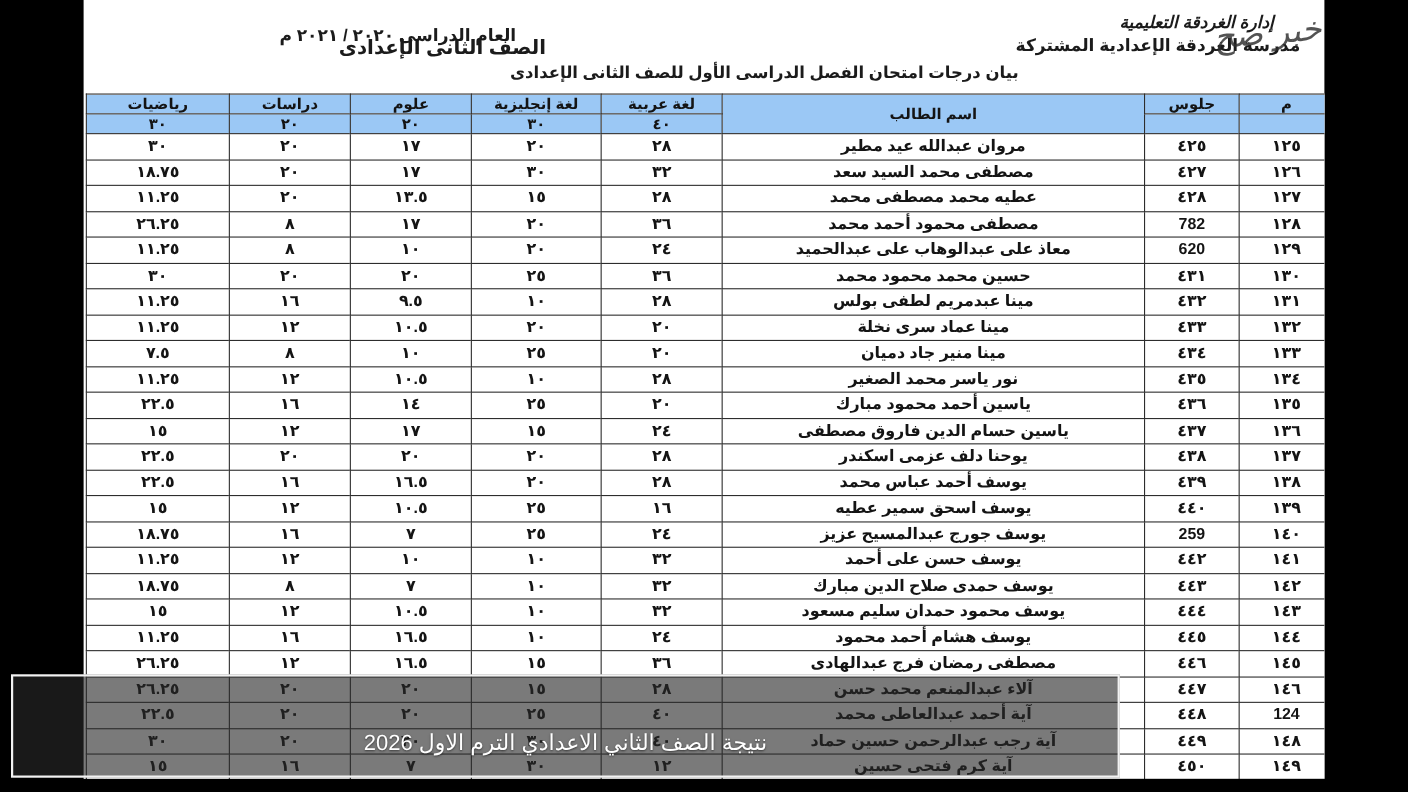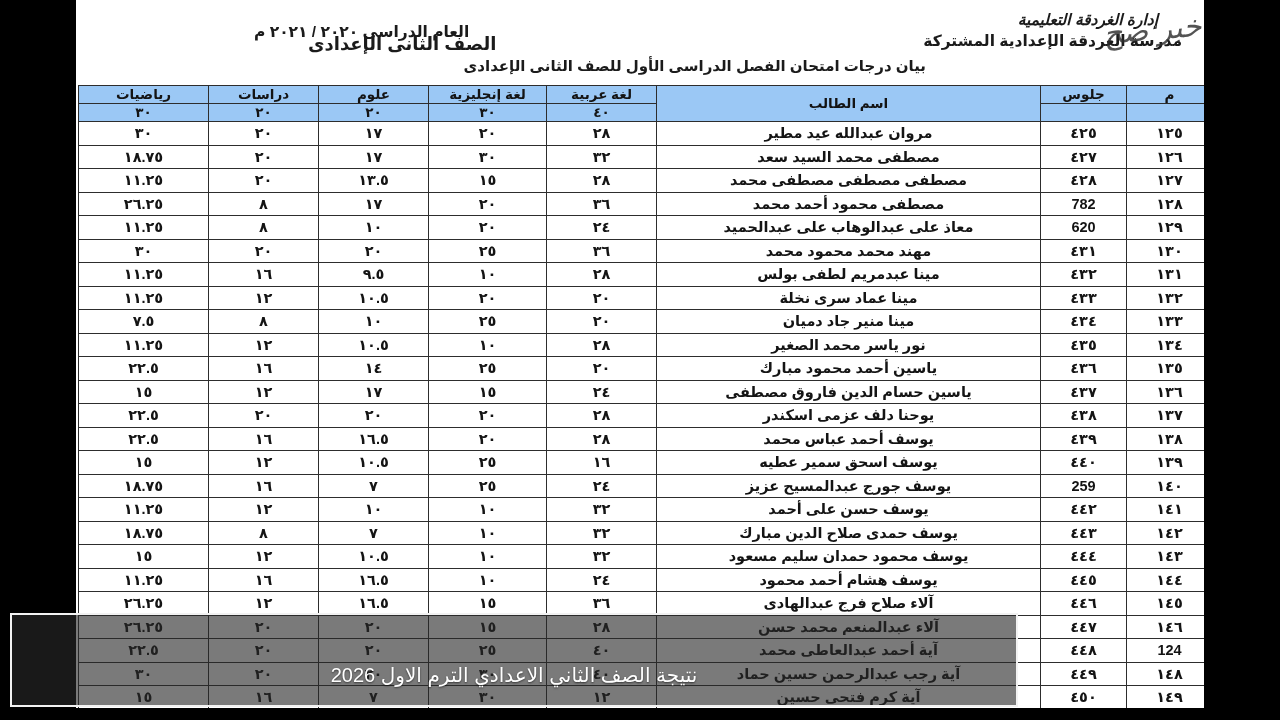--- a/index.html
+++ b/index.html
@@ -192,21 +192,21 @@
             <td class="name-cell">مصطفى محمد السيد سعد</td>
             <td>٣٢</td>
             <td>٣٠</td>
             <td>١٧</td>
             <td>٢٠</td>
             <td>١٨.٧٥</td>
           </tr>
           <tr>
             <td>١٢٧</td>
             <td>٤٢٨</td>
-            <td class="name-cell">مصطفى مصطفى مصطفى محمد</td>
+            <td class="name-cell">عطيه محمد مصطفى محمد</td>
             <td>٢٨</td>
             <td>١٥</td>
             <td>١٣.٥</td>
             <td>٢٠</td>
             <td>١١.٢٥</td>
           </tr>
           <tr>
             <td>١٢٨</td>
             <td>782</td>
             <td class="name-cell">مصطفى محمود أحمد محمد</td>
@@ -222,21 +222,21 @@
             <td class="name-cell">معاذ على عبدالوهاب على عبدالحميد</td>
             <td>٢٤</td>
             <td>٢٠</td>
             <td>١٠</td>
             <td>٨</td>
             <td>١١.٢٥</td>
           </tr>
           <tr>
             <td>١٣٠</td>
             <td>٤٣١</td>
-            <td class="name-cell">مهند محمد محمود محمد</td>
+            <td class="name-cell">حسين محمد محمود محمد</td>
             <td>٣٦</td>
             <td>٢٥</td>
             <td>٢٠</td>
             <td>٢٠</td>
             <td>٣٠</td>
           </tr>
           <tr>
             <td>١٣١</td>
             <td>٤٣٢</td>
             <td class="name-cell">مينا عبدمريم لطفى بولس</td>
@@ -372,21 +372,21 @@
             <td class="name-cell">يوسف هشام أحمد محمود</td>
             <td>٢٤</td>
             <td>١٠</td>
             <td>١٦.٥</td>
             <td>١٦</td>
             <td>١١.٢٥</td>
           </tr>
           <tr>
             <td>١٤٥</td>
             <td>٤٤٦</td>
-            <td class="name-cell">آلاء صلاح فرج عبدالهادى</td>
+            <td class="name-cell">مصطفى رمضان فرج عبدالهادى</td>
             <td>٣٦</td>
             <td>١٥</td>
             <td>١٦.٥</td>
             <td>١٢</td>
             <td>٢٦.٢٥</td>
           </tr>
           <tr>
             <td>١٤٦</td>
             <td>٤٤٧</td>
             <td class="name-cell">آلاء عبدالمنعم محمد حسن</td>

